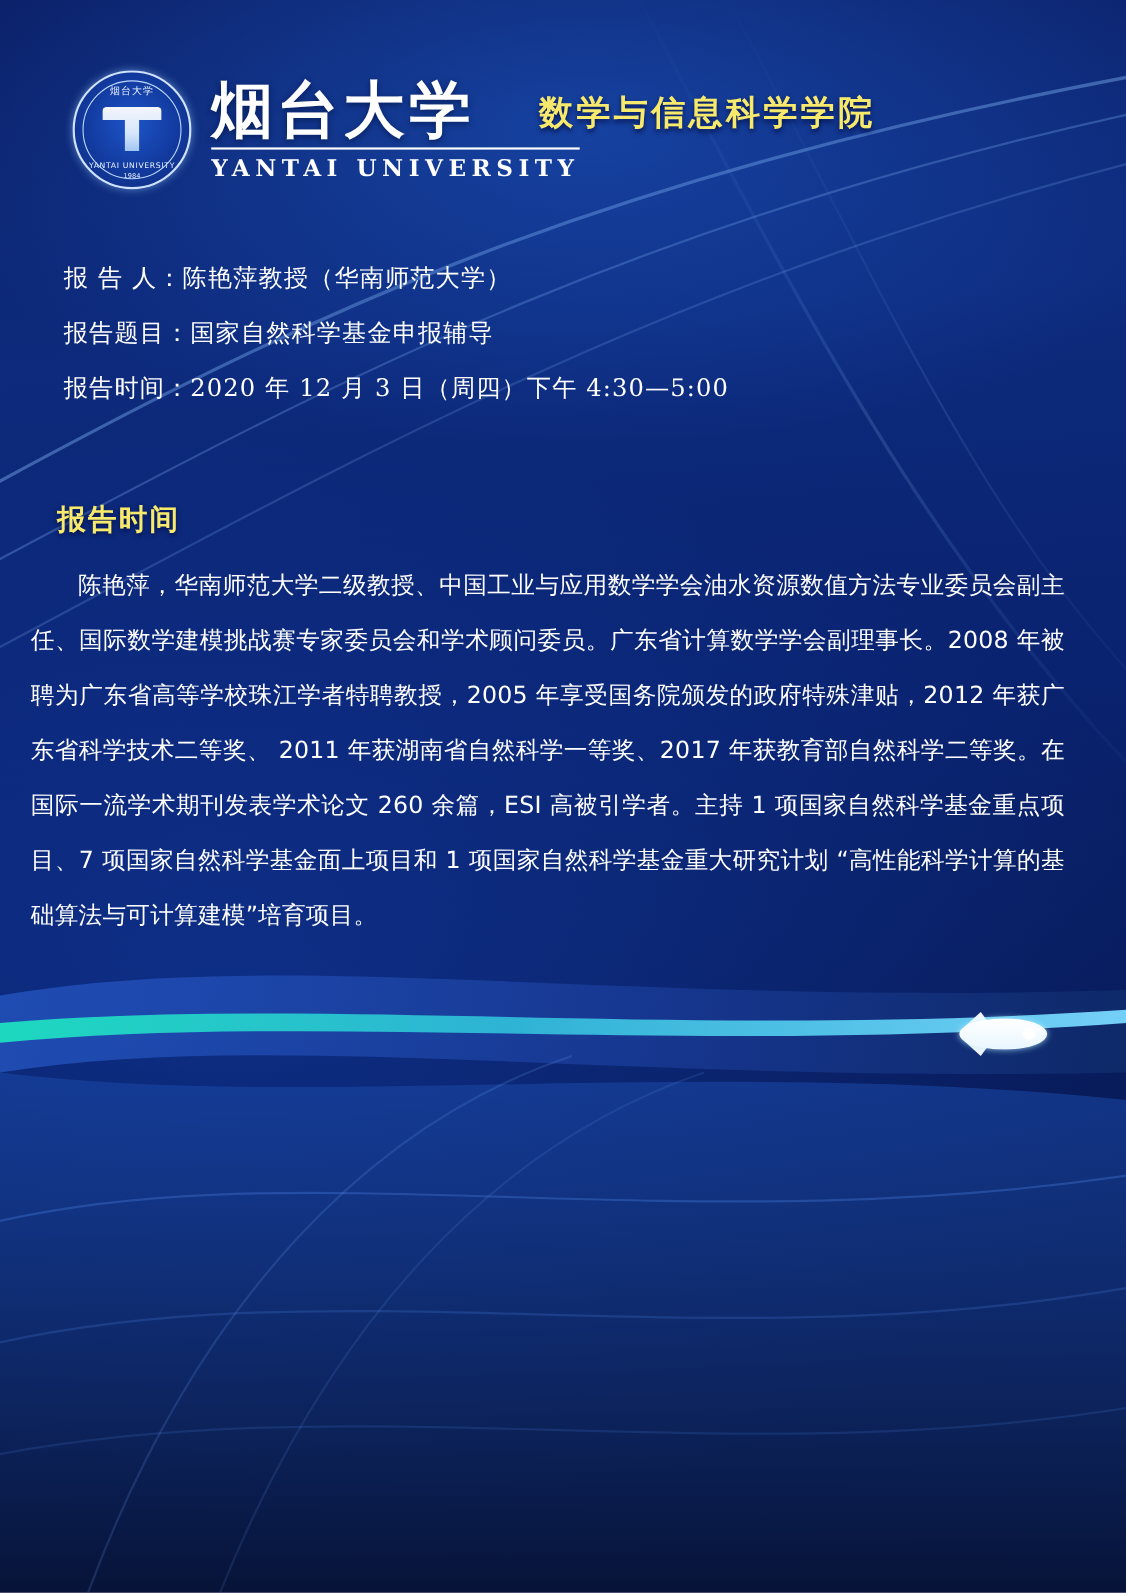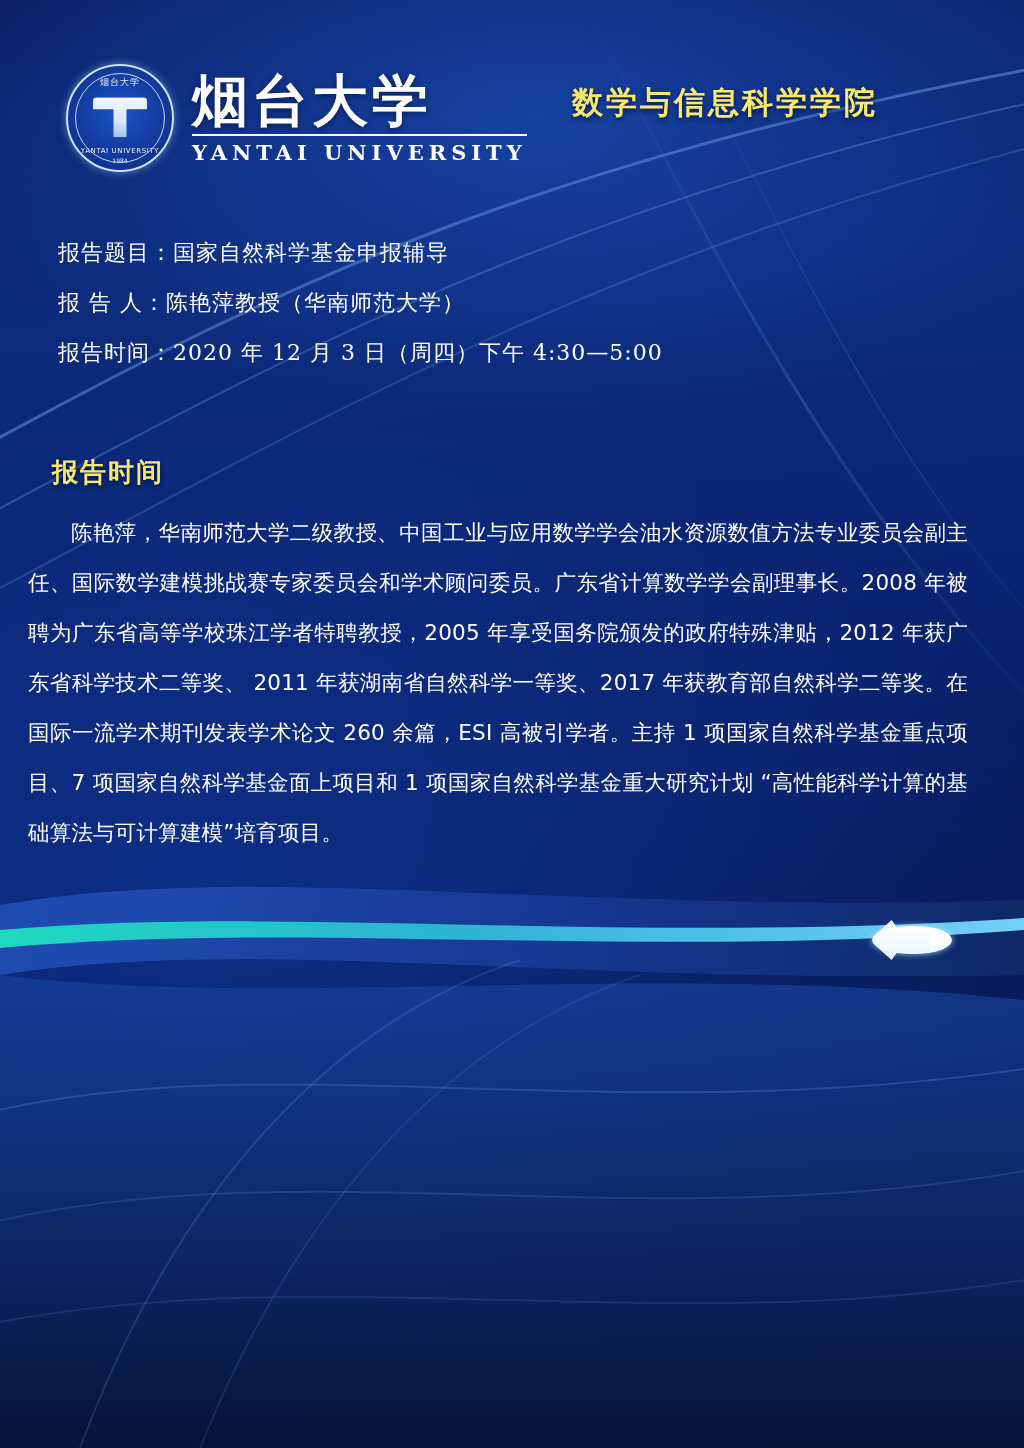--- a/index.html
+++ b/index.html
@@ -116,21 +116,21 @@
     text-align: center;
     border-top: 2px solid #ffffff;
     padding-top: 4px;
   }
 
   .title-block {
     position: absolute;
     left: 490px;
     top: 26px;
     width: 470px;
-    text-align: center;
+    text-align: left;
   }
   .dept-title {
     font-family: "DejaVu Sans", sans-serif;
     font-size: 31px;
     font-weight: 700;
     color: #f6e96b;
     letter-spacing: 3px;
     text-shadow: 0 2px 5px rgba(0,10,60,0.8);
   }
   .report-title {
@@ -291,22 +291,22 @@
         <div class="school-en">YANTAI UNIVERSITY</div>
       </div>
     </div>
 
     <div class="title-block">
       <div class="dept-title">数学与信息科学学院</div>
     </div>
   </div>
 
   <div class="info">
+    <div class="info-line">报 告 人：陈艳萍教授（华南师范大学）</div>
     <div class="info-line">报告题目：国家自然科学基金申报辅导</div>
-    <div class="info-line">报 告 人：陈艳萍教授（华南师范大学）</div>
     <div class="info-line">报告时间：2020 年 12 月 3 日（周四）下午 4:30—5:00</div>
   </div>
 
   <div class="bio-heading">报告时间</div>
   <div class="bio-body">陈艳萍，华南师范大学二级教授、中国工业与应用数学学会油水资源数值方法专业委员会副主任、国际数学建模挑战赛专家委员会和学术顾问委员。广东省计算数学学会副理事长。2008 年被聘为广东省高等学校珠江学者特聘教授，2005 年享受国务院颁发的政府特殊津贴，2012 年获广东省科学技术二等奖、 2011 年获湖南省自然科学一等奖、2017 年获教育部自然科学二等奖。在国际一流学术期刊发表学术论文 260 余篇，ESI 高被引学者。主持 1 项国家自然科学基金重点项目、7 项国家自然科学基金面上项目和 1 项国家自然科学基金重大研究计划 “高性能科学计算的基础算法与可计算建模”培育项目。</div>
 
   <div class="rocket">
     <div class="fin"></div>
     <div class="fin2"></div>
     <div class="body"></div>

